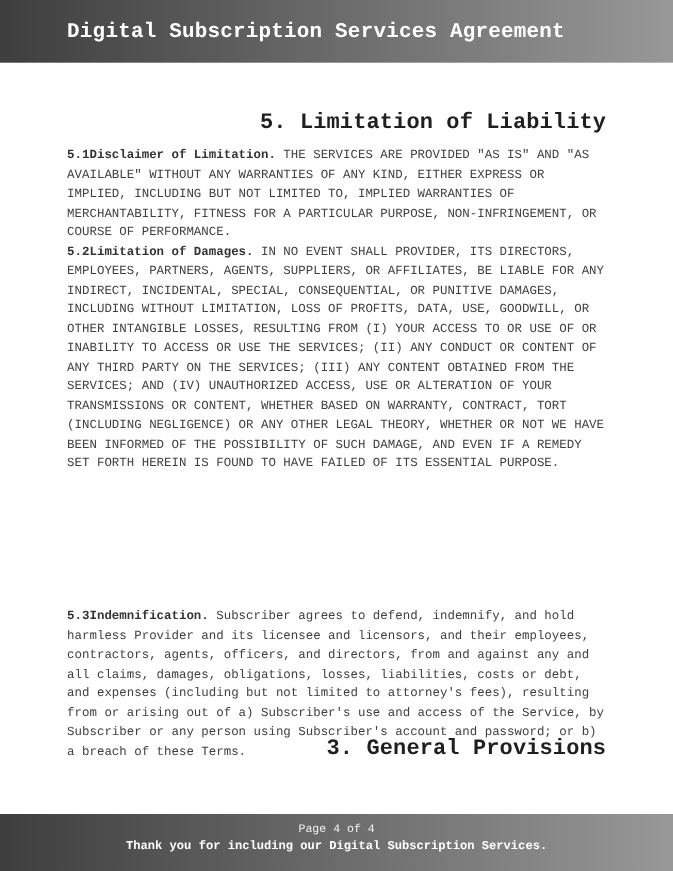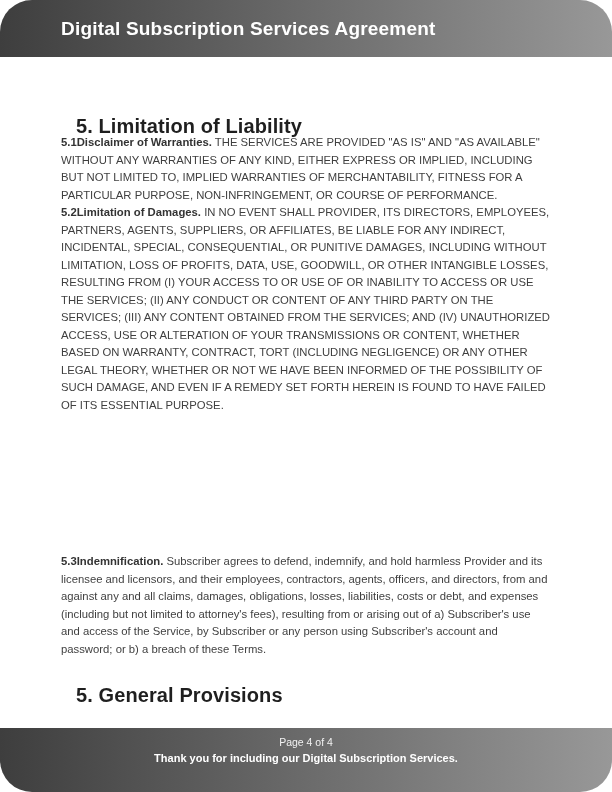--- a/index.html
+++ b/index.html
@@ -2,33 +2,32 @@
 <html><head>
 <meta charset="utf-8">
 <style>
   html, body { margin: 0; padding: 0; background: #ffffff; }
   .page {
     position: relative;
     width: 612px;
     height: 792px;
     background: #ffffff;
     overflow: hidden;
-    font-family: Liberation Sans, sans-serif;
-    border-radius: 32px;
+    font-family: Liberation Mono, monospace;
   }
   .band {
     position: absolute;
     left: 0;
     width: 612px;
     background: linear-gradient(90deg, #3e3e3e 0%, #989898 100%);
     z-index: 5;
   }
   .band.header { top: 0; height: 57px; display: flex; align-items: center; }
   .band.footer {
-    bottom: 0; height: 64px;
+    bottom: 0; height: 52px;
     display: flex; flex-direction: column; align-items: center; justify-content: flex-start;
     padding-top: 8px; box-sizing: border-box;
   }
   .doc-title {
     color: #ffffff;
     font-size: 19px;
     font-weight: bold;
     margin: 0 0 0 61px;
     letter-spacing: 0.2px;
   }
@@ -38,25 +37,26 @@
     margin: 0 0 4px 0;
   }
   .footer-thanks {
     color: #ffffff;
     font-size: 11px;
     font-weight: bold;
     margin: 0;
   }
   .abs { position: absolute; left: 61px; width: 490px; }
   h2.section-heading {
-    margin: 15px;
+    margin: 0;
     font-size: 20px;
     font-weight: bold;
     color: #1f1f1f;
     letter-spacing: 0.1px;
+    text-align: right;
   }
   p.body-para {
     margin: 0;
     font-size: 11.3px;
     line-height: 17.5px;
     color: #3f3f3f;
   }
   p.body-para b { color: #333333; }
   #sec5-heading { top: 100px; }
   #para-5-1-2 { top: 134px; }
@@ -69,29 +69,29 @@
 
 <div class="page">
 
   <div class="band header">
     <h1 class="doc-title">Digital Subscription Services Agreement</h1>
   </div>
 
   <h2 class="abs section-heading" id="sec5-heading">5. Limitation of Liability</h2>
 
   <div class="abs" id="para-5-1-2">
-    <p class="body-para"><b>5.1Disclaimer of Warranties.</b> <span>THE SERVICES ARE PROVIDED "AS IS" AND "AS AVAILABLE" WITHOUT ANY WARRANTIES OF ANY KIND, EITHER EXPRESS OR IMPLIED, INCLUDING BUT NOT LIMITED TO, IMPLIED WARRANTIES OF MERCHANTABILITY, FITNESS FOR A PARTICULAR PURPOSE, NON-INFRINGEMENT, OR COURSE OF PERFORMANCE.</span></p>
+    <p class="body-para"><b>5.1Disclaimer of Limitation.</b> <span>THE SERVICES ARE PROVIDED "AS IS" AND "AS AVAILABLE" WITHOUT ANY WARRANTIES OF ANY KIND, EITHER EXPRESS OR IMPLIED, INCLUDING BUT NOT LIMITED TO, IMPLIED WARRANTIES OF MERCHANTABILITY, FITNESS FOR A PARTICULAR PURPOSE, NON-INFRINGEMENT, OR COURSE OF PERFORMANCE.</span></p>
     <p class="body-para"><b>5.2Limitation of Damages.</b> <span>IN NO EVENT SHALL PROVIDER, ITS DIRECTORS, EMPLOYEES, PARTNERS, AGENTS, SUPPLIERS, OR AFFILIATES, BE LIABLE FOR ANY INDIRECT, INCIDENTAL, SPECIAL, CONSEQUENTIAL, OR PUNITIVE DAMAGES, INCLUDING WITHOUT LIMITATION, LOSS OF PROFITS, DATA, USE, GOODWILL, OR OTHER INTANGIBLE LOSSES, RESULTING FROM (I) YOUR ACCESS TO OR USE OF OR INABILITY TO ACCESS OR USE THE SERVICES; (II) ANY CONDUCT OR CONTENT OF ANY THIRD PARTY ON THE SERVICES; (III) ANY CONTENT OBTAINED FROM THE SERVICES; AND (IV) UNAUTHORIZED ACCESS, USE OR ALTERATION OF YOUR TRANSMISSIONS OR CONTENT, WHETHER BASED ON WARRANTY, CONTRACT, TORT (INCLUDING NEGLIGENCE) OR ANY OTHER LEGAL THEORY, WHETHER OR NOT WE HAVE BEEN INFORMED OF THE POSSIBILITY OF SUCH DAMAGE, AND EVEN IF A REMEDY SET FORTH HEREIN IS FOUND TO HAVE FAILED OF ITS ESSENTIAL PURPOSE.</span></p>
   </div>
 
   <div class="abs" id="para-5-3">
     <p class="body-para"><b>5.3Indemnification.</b> <span>Subscriber agrees to defend, indemnify, and hold harmless Provider and its licensee and licensors, and their employees, contractors, agents, officers, and directors, from and against any and all claims, damages, obligations, losses, liabilities, costs or debt, and expenses (including but not limited to attorney's fees), resulting from or arising out of a) Subscriber's use and access of the Service, by Subscriber or any person using Subscriber's account and password; or b) a breach of these Terms.</span></p>
   </div>
 
-  <h2 class="abs section-heading" id="sec6-heading">5. General Provisions</h2>
+  <h2 class="abs section-heading" id="sec6-heading">3. General Provisions</h2>
 
 
   <div class="band footer">
     <p class="footer-page">Page 4 of 4</p>
     <p class="footer-thanks">Thank you for including our Digital Subscription Services.</p>
   </div>
 
 </div>
 
 </body></html>

